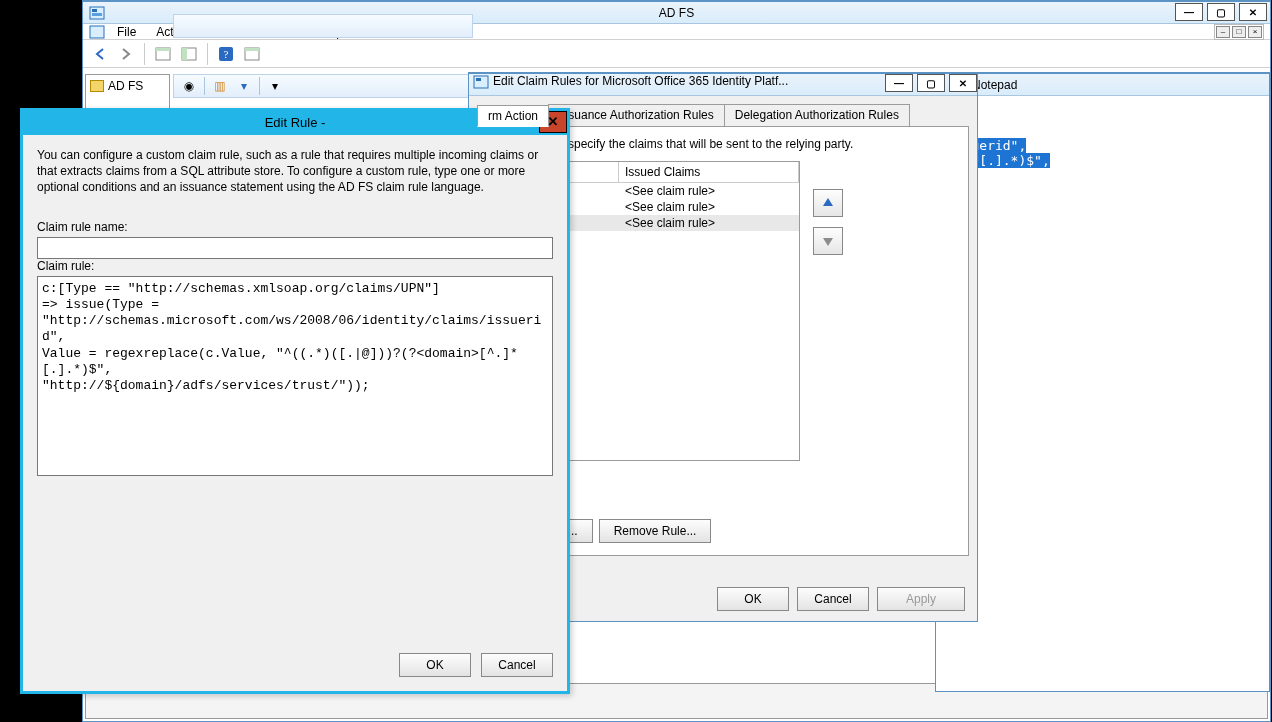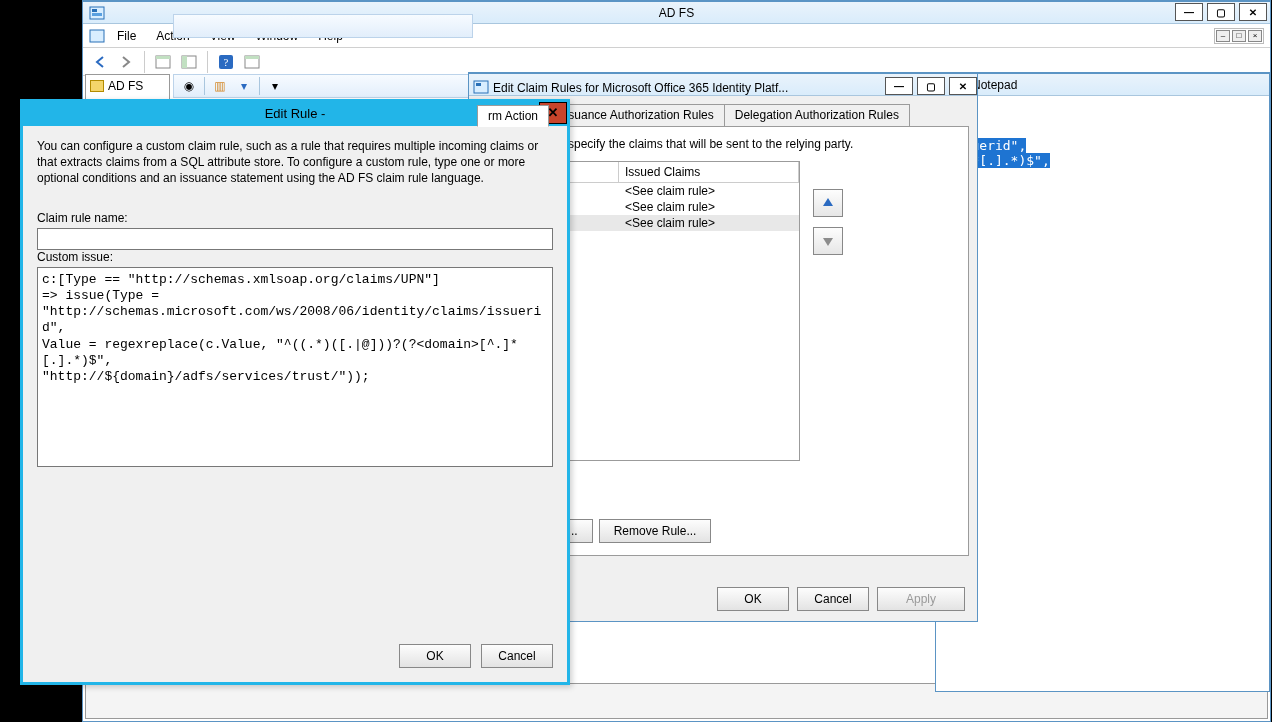--- a/index.html
+++ b/index.html
@@ -49,21 +49,21 @@
     width:28px; height:18px;
     border:1px solid #555;
     background:#fff;
     display:flex; align-items:center; justify-content:center;
     margin-left:4px;
     font-family: "Segoe UI Symbol", sans-serif;
     font-size:10px;
     font-weight:bold;
   }
   .menubar {
-    height:24px;
+    height:16px;
     padding:2px 6px;
     display:flex; align-items:center; gap:4px;
     border-bottom:1px solid #d0d0d0;
   }
   .menubar .mi { padding:1px 8px; }
   .menubar .smallbtns {
     margin-left:auto; display:flex; gap:2px;
     border:1px solid #bbb; padding:1px;
   }
   .menubar .sb { width:14px;height:12px;border:1px solid #888; background:#eee; font-size:8px; display:flex;align-items:center;justify-content:center;}
@@ -159,21 +159,21 @@
     position:absolute;
     left:468px; top:72px;
     width:510px; height:550px;
     background:#f0f0f0;
     border:1px solid #5b94c4;
     border-top:2px solid #5b94c4;
   }
   .claimrules-dialog .cr-title{
     height:22px; background:linear-gradient(#eaf3fb,#d9ecfb);
     border-bottom:1px solid #a9c6de;
-    display:flex; align-items:flex-end;
+    display:flex; align-items:flex-start;
     padding-left:4px;
     font-size:12px;
   }
   .cr-title .appicon{width:16px;height:16px;margin-right:4px;}
   .cr-title .txt{flex:1; white-space:nowrap; overflow:hidden; text-overflow:ellipsis;}
   .cr-title .winbtns{position:static;margin-left:auto;}
   .cr-tabs{
     margin:8px 8px 0 8px;
     display:flex;
     position:relative;
@@ -241,21 +241,21 @@
   }
   .dlg-foot{
     position:absolute; right:12px; bottom:10px;
     display:flex; gap:8px;
   }
   .dlg-btn.disabled{ color:#9a9a9a; }
 
   
   .editrule-dialog{
     position:absolute;
-    left:20px; top:99px;
+    left:20px; top:108px;
     width:550px; height:586px;
     background:#f0f0f0;
     border:3px solid #22b5e8;
     box-shadow:2px 2px 6px rgba(0,0,0,.2);
   }
   .editrule-dialog .er-title{
     height:24px;
     background:#22b5e8;
     color:#000;
     font-size:13px;
@@ -495,21 +495,21 @@
     <span>Edit Rule -</span>
     <div class="close">✕</div>
   </div>
   <div class="er-body">
     <div class="para">You can configure a custom claim rule, such as a rule that requires multiple incoming claims or that extracts claims from a SQL attribute store. To configure a custom rule, type one or more optional conditions and an issuance statement using the AD FS claim rule language.</div>
 
     <label>Claim rule name:</label>
     <input type="text" value="" style="">
 
 
-    <label>Custom issue:</label>
+    <label>Claim rule:</label>
     <textarea id="custom-rule-ta" style="">c:[Type == "http://schemas.xmlsoap.org/claims/UPN"]
 =&gt; issue(Type =
 "http://schemas.microsoft.com/ws/2008/06/identity/claims/issuerid",
 Value = regexreplace(c.Value, "^((.*)([.|@]))?(?&lt;domain&gt;[^.]*[.].*)$",
 "http://${domain}/adfs/services/trust/"));</textarea>
   </div>
   <div class="er-foot">
     <div class="dlg-btn">OK</div>
     <div class="dlg-btn">Cancel</div>
   </div>

